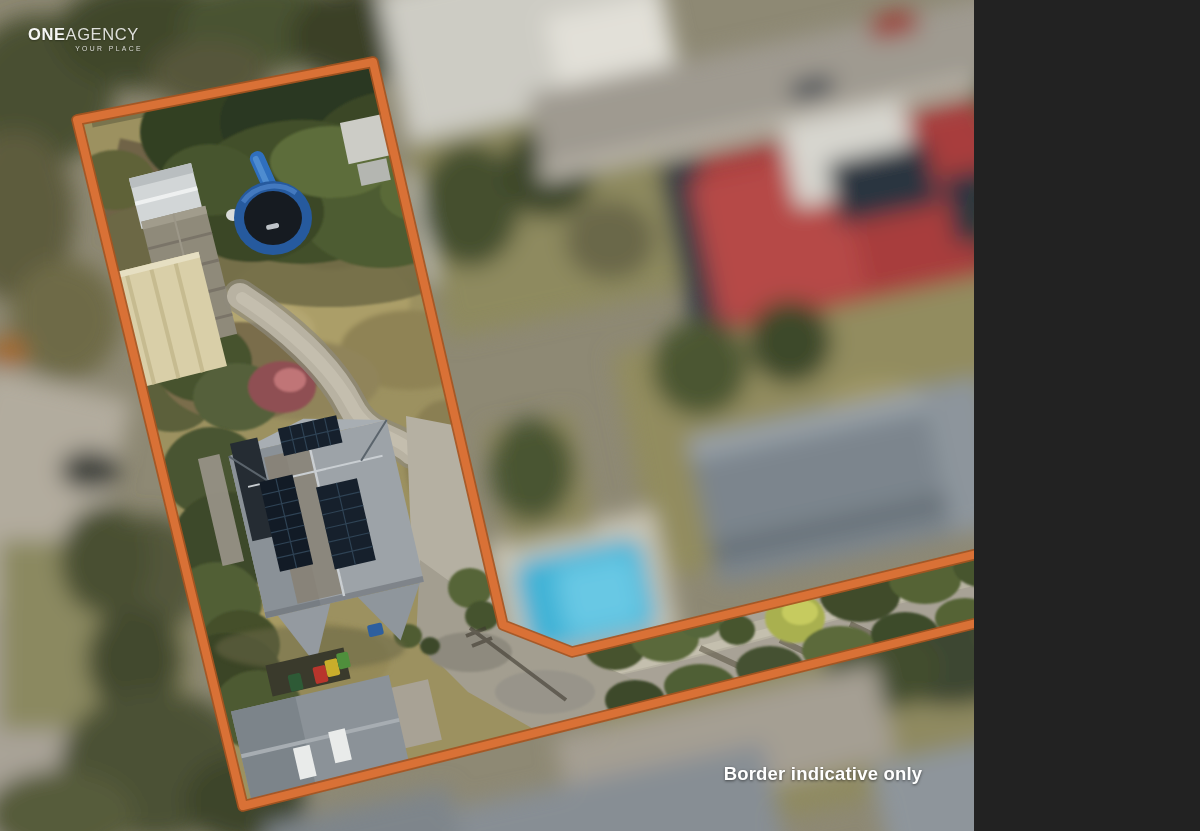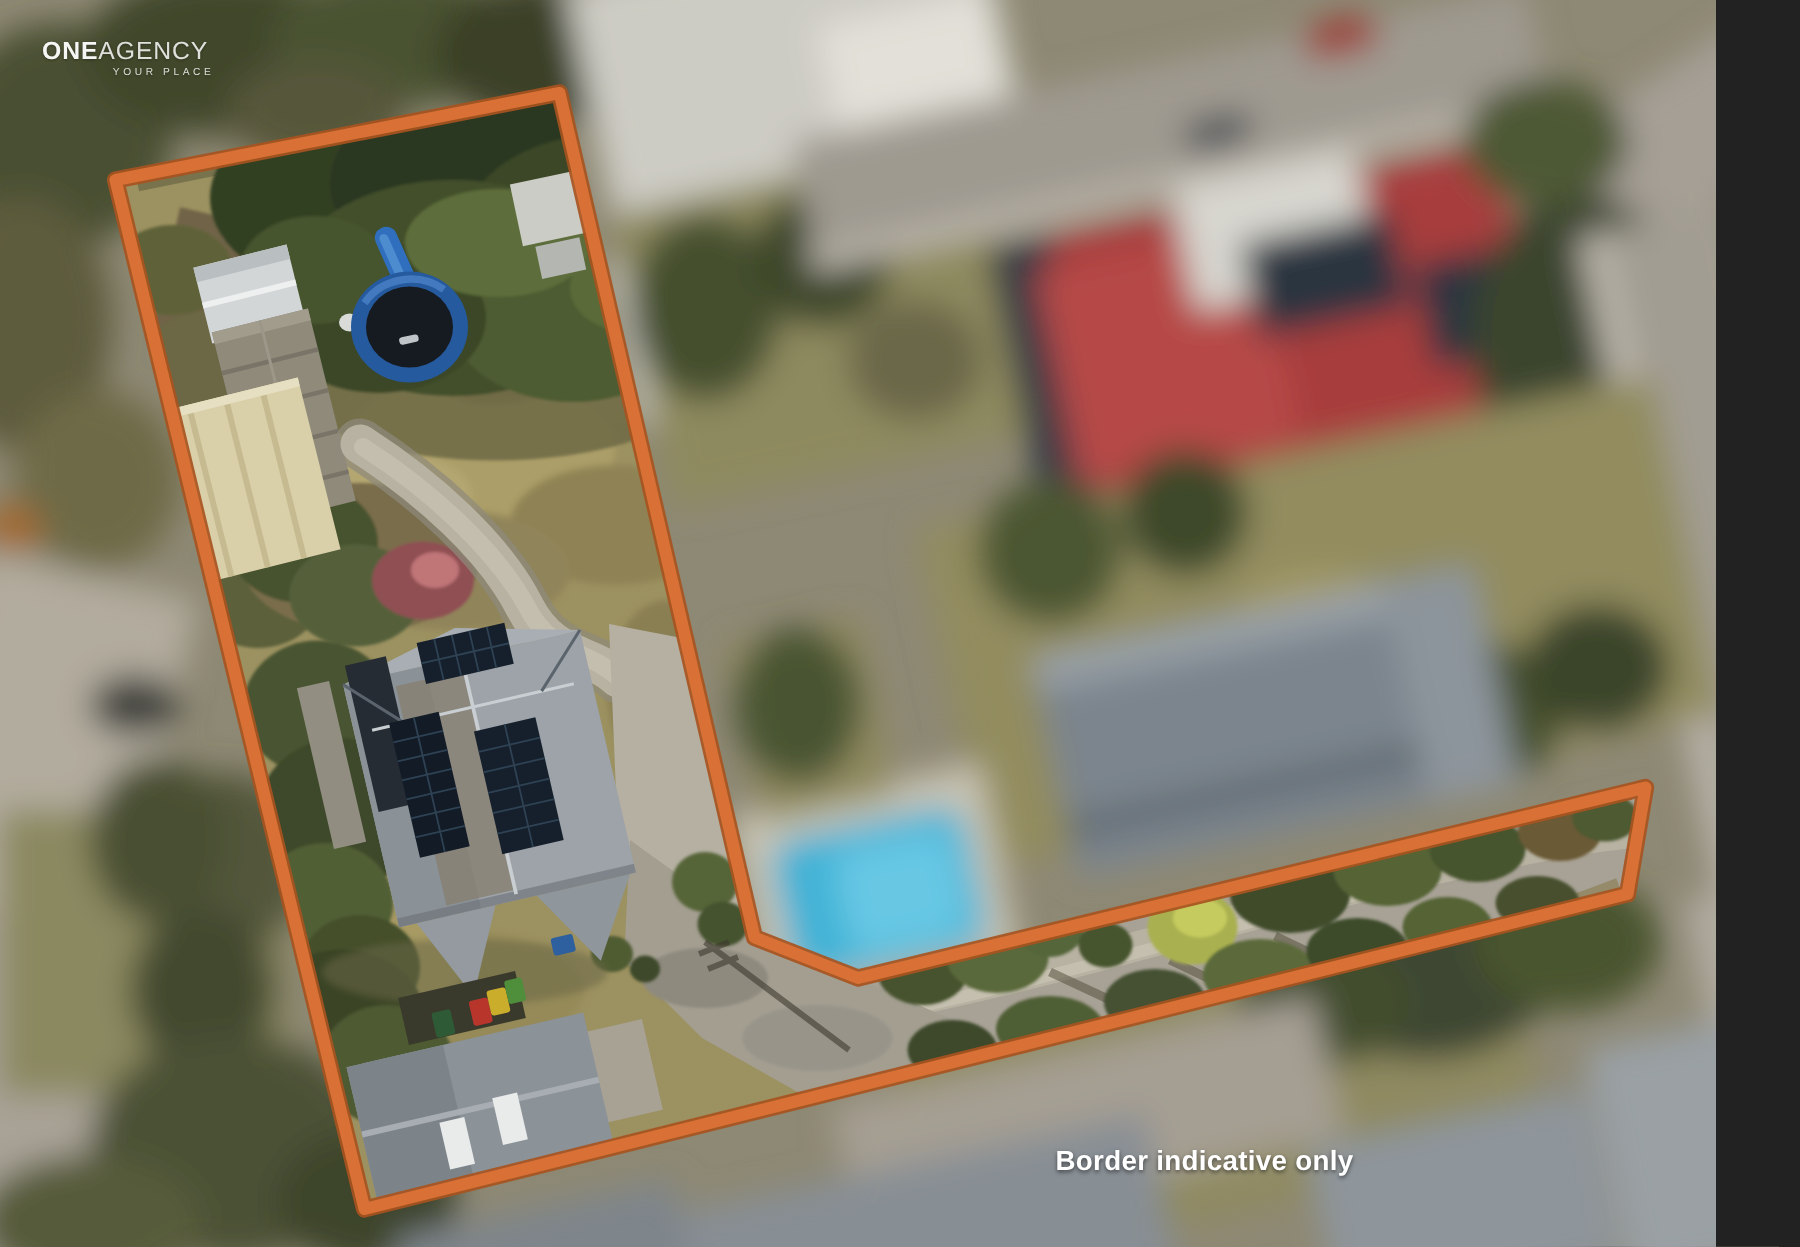--- a/index.html
+++ b/index.html
@@ -1,30 +1,30 @@
 <!DOCTYPE html>
 <html style="--border-color: #D97136; --border-edge-color: #A7541F; --watermark-color: #FFFFFF; --disclaimer-color: #FFFFFF;"><head>
 <meta charset="utf-8">
 <style>
   html,body{margin:0;padding:0;background:#222;}
   .canvas{
-    position:relative;width:1144px;height:831px;overflow:hidden;
+    position:relative;width:974px;height:831px;overflow:hidden;
     font-family:"Liberation Sans", sans-serif;background:#8E8974;
   }
   .scene{position:absolute;left:0;top:0;width:1200px;height:831px;display:block;}
   .border-under{fill:none;stroke:var(--border-edge-color,#A7541F);stroke-width:11.5;stroke-linejoin:round;stroke-linecap:round;opacity:.92;}
   .border-main{fill:none;stroke:var(--border-color,#D97136);stroke-width:8;stroke-linejoin:round;stroke-linecap:round;}
   .logo{position:absolute;left:28px;top:26px;width:116px;color:var(--watermark-color,#fff);
         text-shadow:0 1px 2px rgba(0,0,0,.35);opacity:.95;}
   .logo-main{font-size:16.5px;letter-spacing:.6px;line-height:1;white-space:nowrap;}
   .logo-bold{font-weight:700;}
   .logo-light{font-weight:400;opacity:.88;}
   .logo-tag{font-size:6.8px;letter-spacing:2.4px;text-align:right;margin-top:2px;opacity:.85;padding-right:1px;}
   .disclaimer{
-    position:absolute;left:684px;top:763px;width:238px;text-align:center;
+    position:absolute;left:704px;top:763px;width:238px;text-align:center;
     color:var(--disclaimer-color,#fff);font-size:18.5px;font-weight:700;letter-spacing:.2px;
     text-shadow:0 1px 3px rgba(0,0,0,.55);
   }
 </style>
 </head>
 <body>
 
 <div class="canvas">
 
 <svg class="scene" viewBox="0 0 1200 831" preserveAspectRatio="none">

